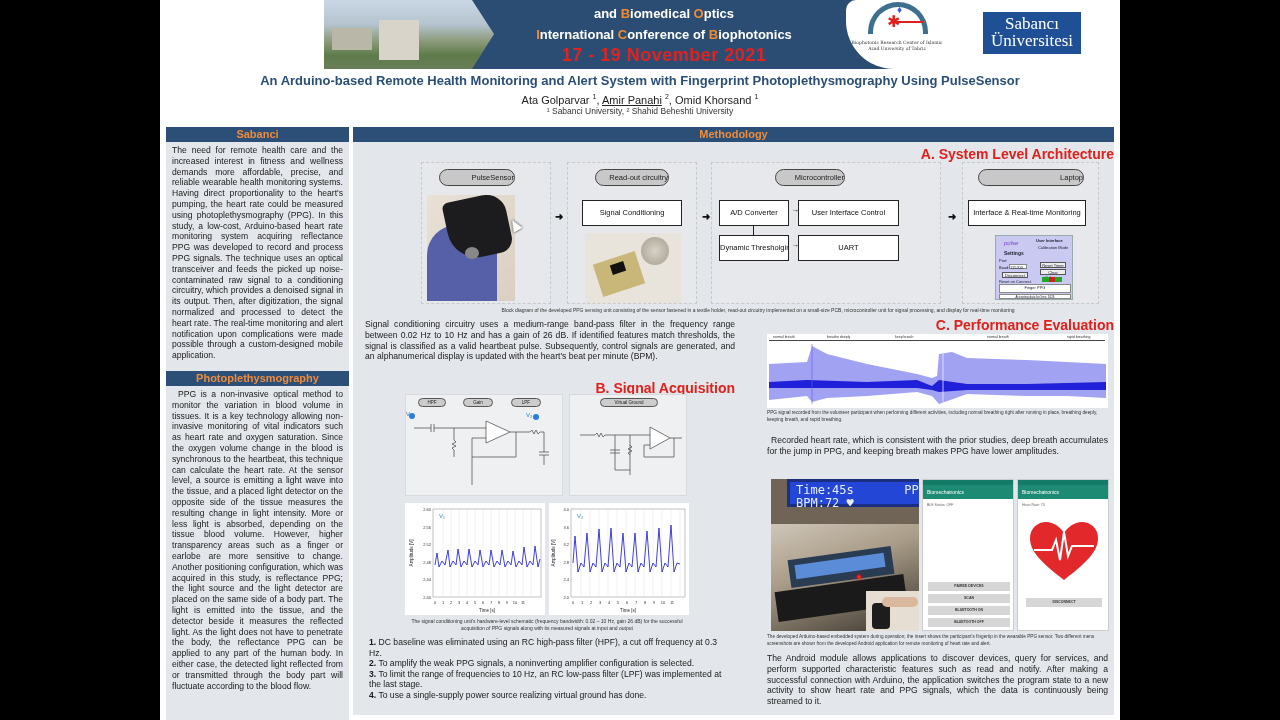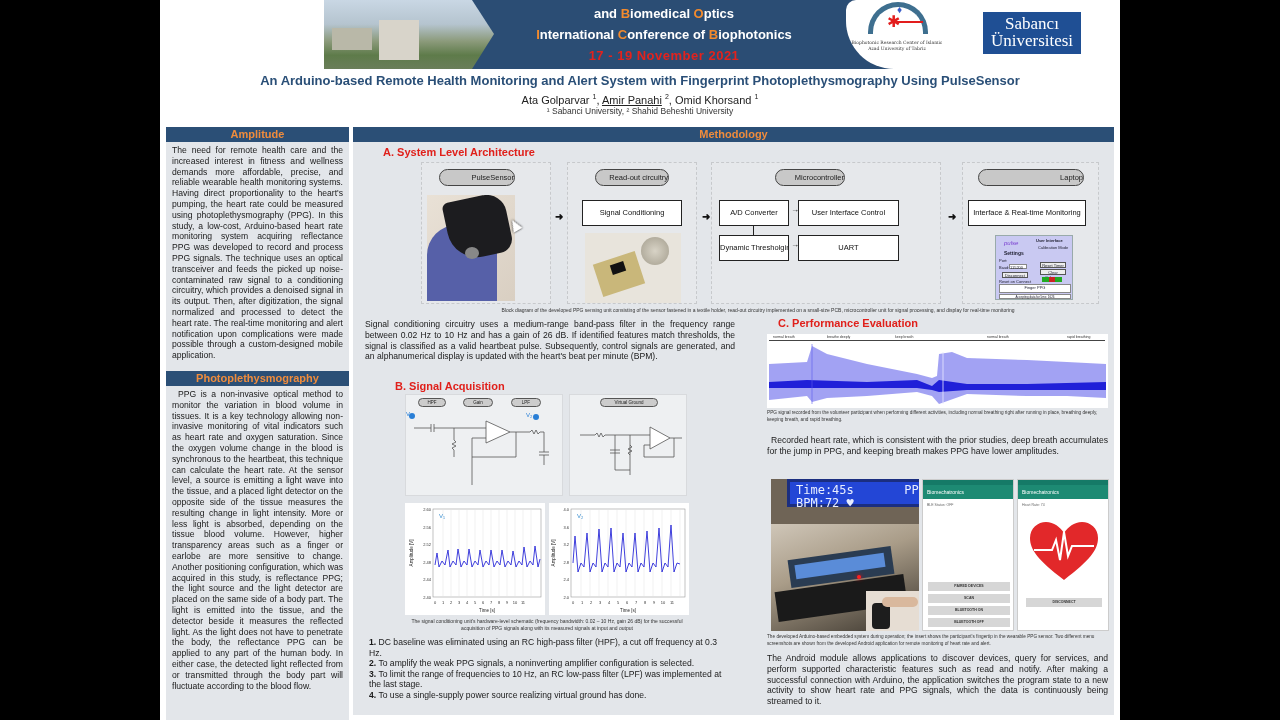--- a/index.html
+++ b/index.html
@@ -7,41 +7,41 @@
   #poster { position: absolute; left: 160px; top: 0; width: 960px; height: 720px; background: #fff; overflow: hidden; }
 
   
   .logo-sbu { position: absolute; left: 67px; top: 5px; width: 62px; height: 62px; border: 2px solid #222; background: #fff; display: flex; align-items: center; justify-content: center; font-family: "DejaVu Serif", serif; font-size: 18px; line-height: 16px; text-align: center; color: #111; font-weight: bold; }
   .banner { position: absolute; left: 164px; top: 0; width: 624px; height: 69px; background: #2b4d74; overflow: hidden; }
   .banner-photo { position: absolute; left: 0; top: 0; width: 170px; height: 69px; background: linear-gradient(180deg,#c9d7e4 0%,#b5c4cf 35%,#8b9a7a 60%,#5e7b4a 80%,#6a7e59 100%); clip-path: polygon(0 0, 148px 0, 170px 34px, 148px 69px, 0 69px); }
   .banner-photo .bldg { position:absolute; left:55px; top:20px; width:40px; height:40px; background:#d8d4ca; }
   .banner-photo .bldg2 { position:absolute; left:8px; top:28px; width:40px; height:22px; background:#b9b8a8; }
   .banner-title { position: absolute; left: 175px; top: 3px; width: 330px; text-align: center; color: #fff; font-weight: bold; font-size: 13px; line-height: 21px; }
   .banner-title .hl { color: #f28a2d; }
-  .banner-date { color: #e3221d; font-size: 13px; letter-spacing: 0.5px; }
+  .banner-date { color: #e3221d; font-size: 18px; letter-spacing: 0.5px; }
   .banner-right { position: absolute; left: 522px; top: 0; width: 102px; height: 69px; background: #fff; border-bottom-left-radius: 48px; border-top-left-radius: 10px; }
   .bio-logo { position:absolute; left: 22px; top: 2px; width: 60px; height: 32px; border: 5px solid #3e6f8f; border-bottom: none; border-radius: 30px 30px 0 0; }
   .bio-logo .star { position:absolute; left: 14px; top: 7px; color:#e21d1d; font-size: 16px; line-height: 16px; }
   .bio-logo .beam { position:absolute; left: 22px; top: 14px; width: 28px; height: 2px; background:#e21d1d; }
   .bio-logo .wing { position:absolute; left: 24px; top: -3px; color:#3a5ec9; font-size: 10px; }
   .bio-text { position:absolute; left: 3px; top: 40px; width: 96px; text-align:center; font-family: "DejaVu Serif", serif; font-size: 4.5px; line-height: 6px; color:#333; }
   .logo-sabanci { position: absolute; left: 823px; top: 12px; width: 98px; height: 42px; background: #1f4f94; color: #fff; font-family: "Liberation Serif", serif; font-size: 17px; line-height: 17px; text-align: center; padding-top: 3px; }
 
   .paper-title { position: absolute; left: 0; top: 73px; width: 960px; text-align: center; font-size: 13px; font-weight: bold; color: #2a4f77; }
   .authors { position: absolute; left: 0; top: 93px; width: 960px; text-align: center; font-size: 11px; color: #222; }
   .authors .u { text-decoration: underline; }
   .affil { position: absolute; left: 0; top: 106px; width: 960px; text-align: center; font-size: 8.5px; color: #333; }
 
   
   .col-left { position: absolute; left: 6px; top: 127px; width: 183px; height: 593px; background: #e3e6ea; }
   .col-right { position: absolute; left: 193px; top: 127px; width: 761px; height: 588px; background: #e3e6ea; }
   .sec-head { background: #2b4f76; color: #f08c3c; font-weight: bold; font-size: 11px; text-align: center; height: 15px; line-height: 15px; }
   .body-text { font-size: 8.6px; line-height: 10.8px; color: #1a1a1a; text-align: justify; padding: 3px 6px; }
 
-  .sub-head { position: absolute; color: #e0201b; font-weight: bold; font-size: 11px; text-align: left; margin-left: 30px; }
+  .sub-head { position: absolute; color: #e0201b; font-weight: bold; font-size: 14px; text-align: right; }
 
   
   .arch-panel { position: absolute; border: 1px dashed #c7c9cc; background: #e6e8eb; }
   .pill { position: absolute; height: 17px; border: 1px solid #444; border-radius: 9px; background: #c8c8c8; font-size: 7.5px; line-height: 15px; text-align: right; color: #222; }
   .blk { position: absolute; height: 26px; border: 1px solid #222; background: #fff; font-size: 7.5px; line-height: 24px; text-align: center; color: #111; white-space: nowrap; overflow: hidden; }
   .arrow { position: absolute; font-size: 10px; color: #111; font-weight: bold; }
   .photo { position: absolute; overflow: hidden; }
   .caption { position: absolute; font-size: 5px; line-height: 6.5px; color: #333; text-align: center; }
 
   .pulse-ui { position:absolute; background:#c9c9f2; border:1px solid #9aa; font-size: 4px; color:#223; }
@@ -100,21 +100,21 @@
 
   <div class="paper-title">An Arduino-based Remote Health Monitoring and Alert System with Fingerprint Photoplethysmography Using PulseSensor</div>
   <div class="authors">
     <span>Ata Golparvar</span> <sup style="font-size:7px">1</sup>,
     <span class="u">Amir Panahi</span> <sup style="font-size:7px">2</sup>,
     <span>Omid Khorsand</span> <sup style="font-size:7px">1</sup>
   </div>
   <div class="affil">¹ Sabanci University, ² Shahid Beheshti University</div>
 
   <div class="col-left">
-    <div class="sec-head">Amplitude</div>
+    <div class="sec-head">Sabanci</div>
     <div class="body-text" style="height:229px;">The need for remote health care and the increased interest in fitness and wellness demands more affordable, precise, and reliable wearable health monitoring systems. Having direct proportionality to the heart's pumping, the heart rate could be measured using photoplethysmography (PPG). In this study, a low-cost, Arduino-based heart rate monitoring system acquiring reflectance PPG was developed to record and process PPG signals. The technique uses an optical transceiver and feeds the picked up noise-contaminated raw signal to a conditioning circuitry, which provides a denoised signal in its output. Then, after digitization, the signal normalized and processed to detect the heart rate. The real-time monitoring and alert notification upon complications were made possible through a custom-designed mobile application.</div>
     <div class="sec-head">Photoplethysmography</div>
     <div class="body-text" style="text-indent:6px;">PPG is a non-invasive optical method to monitor the variation in blood volume in tissues. It is a key technology allowing non-invasive monitoring of vital indicators such as heart rate and oxygen saturation. Since the oxygen volume change in the blood is synchronous to the heartbeat, this technique can calculate the heart rate. At the sensor level, a source is emitting a light wave into the tissue, and a placed light detector on the opposite side of the tissue measures the resulting change in light intensity. More or less light is absorbed, depending on the tissue blood volume. However, higher transparency areas such as a finger or earlobe are more sensitive to change. Another positioning configuration, which was acquired in this study, is reflectance PPG; the light source and the light detector are placed on the same side of a body part. The light is emitted into the tissue, and the detector beside it measures the reflected light. As the light does not have to penetrate the body, the reflectance PPG can be applied to any part of the human body. In either case, the detected light reflected from or transmitted through the body part will fluctuate according to the blood flow.</div>
   </div>
 
   <div class="col-right">
     <div class="sec-head">Methodology</div>
 
     <div class="sub-head" style="left:0;top:19px;width:761px;">A. System Level Architecture</div>
 

